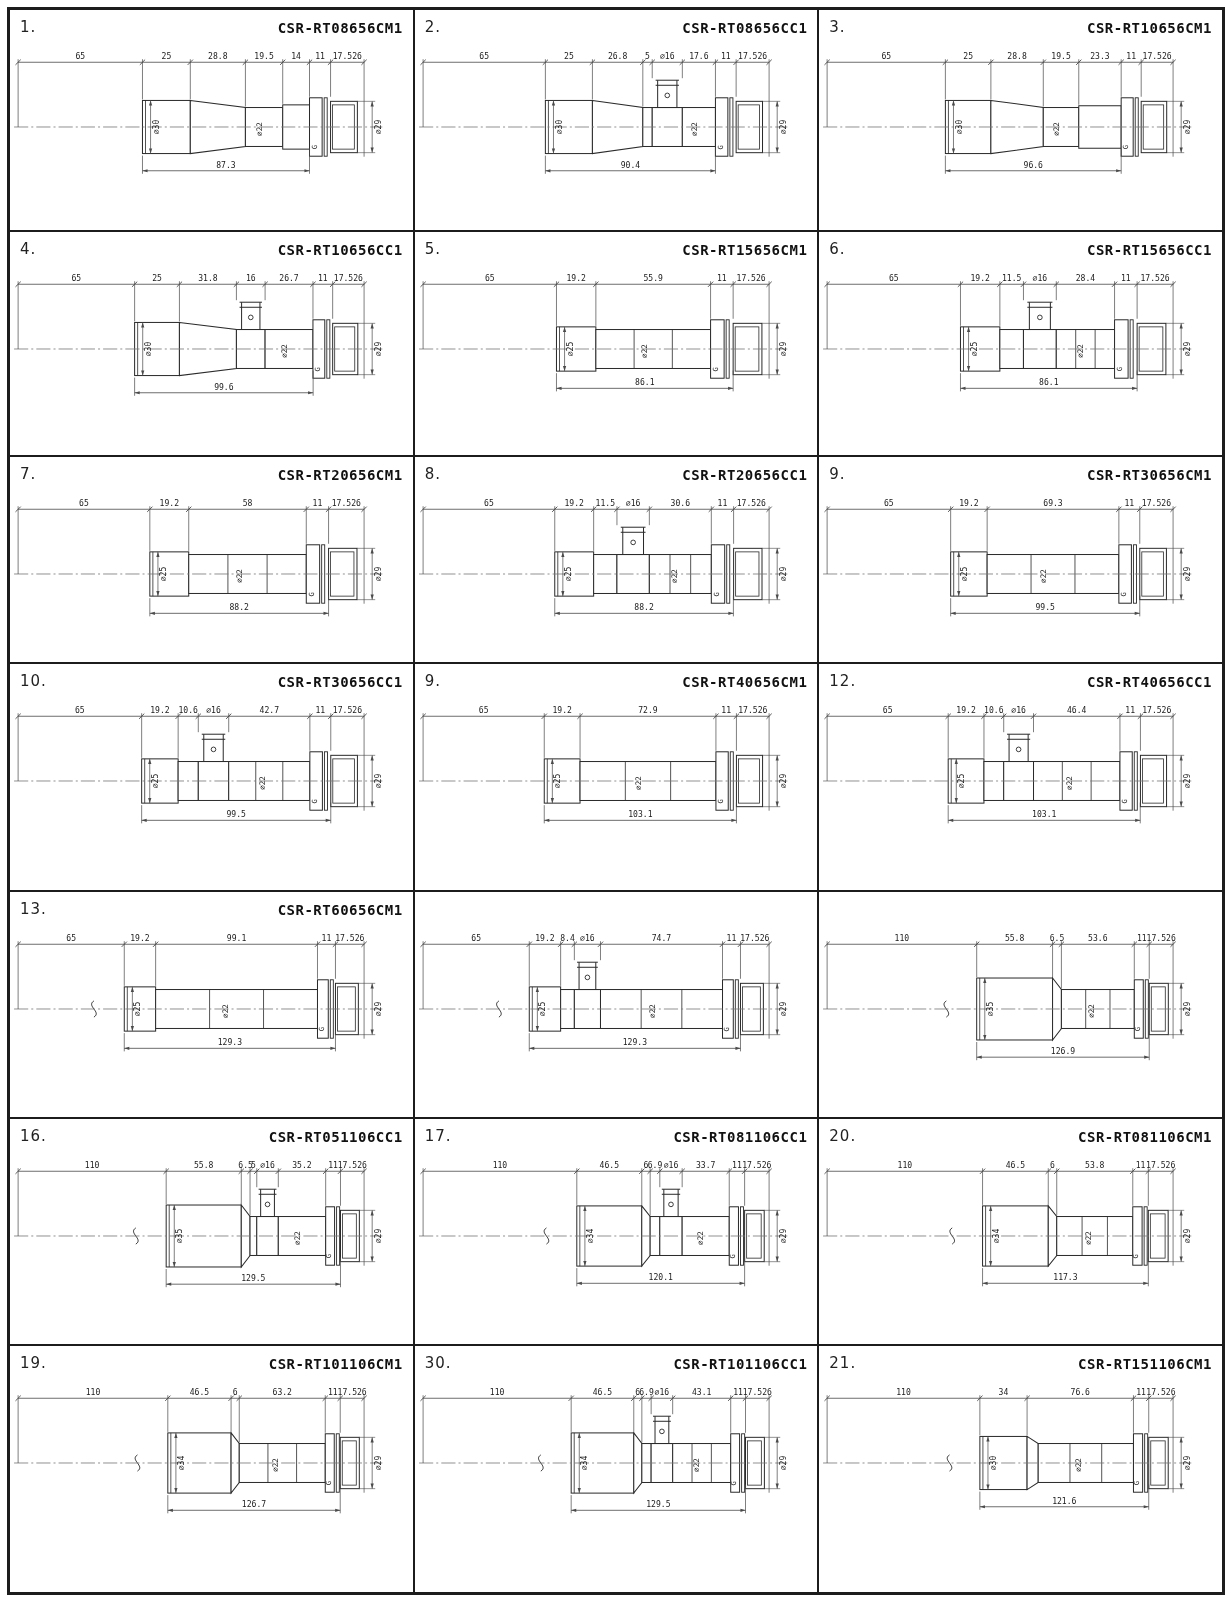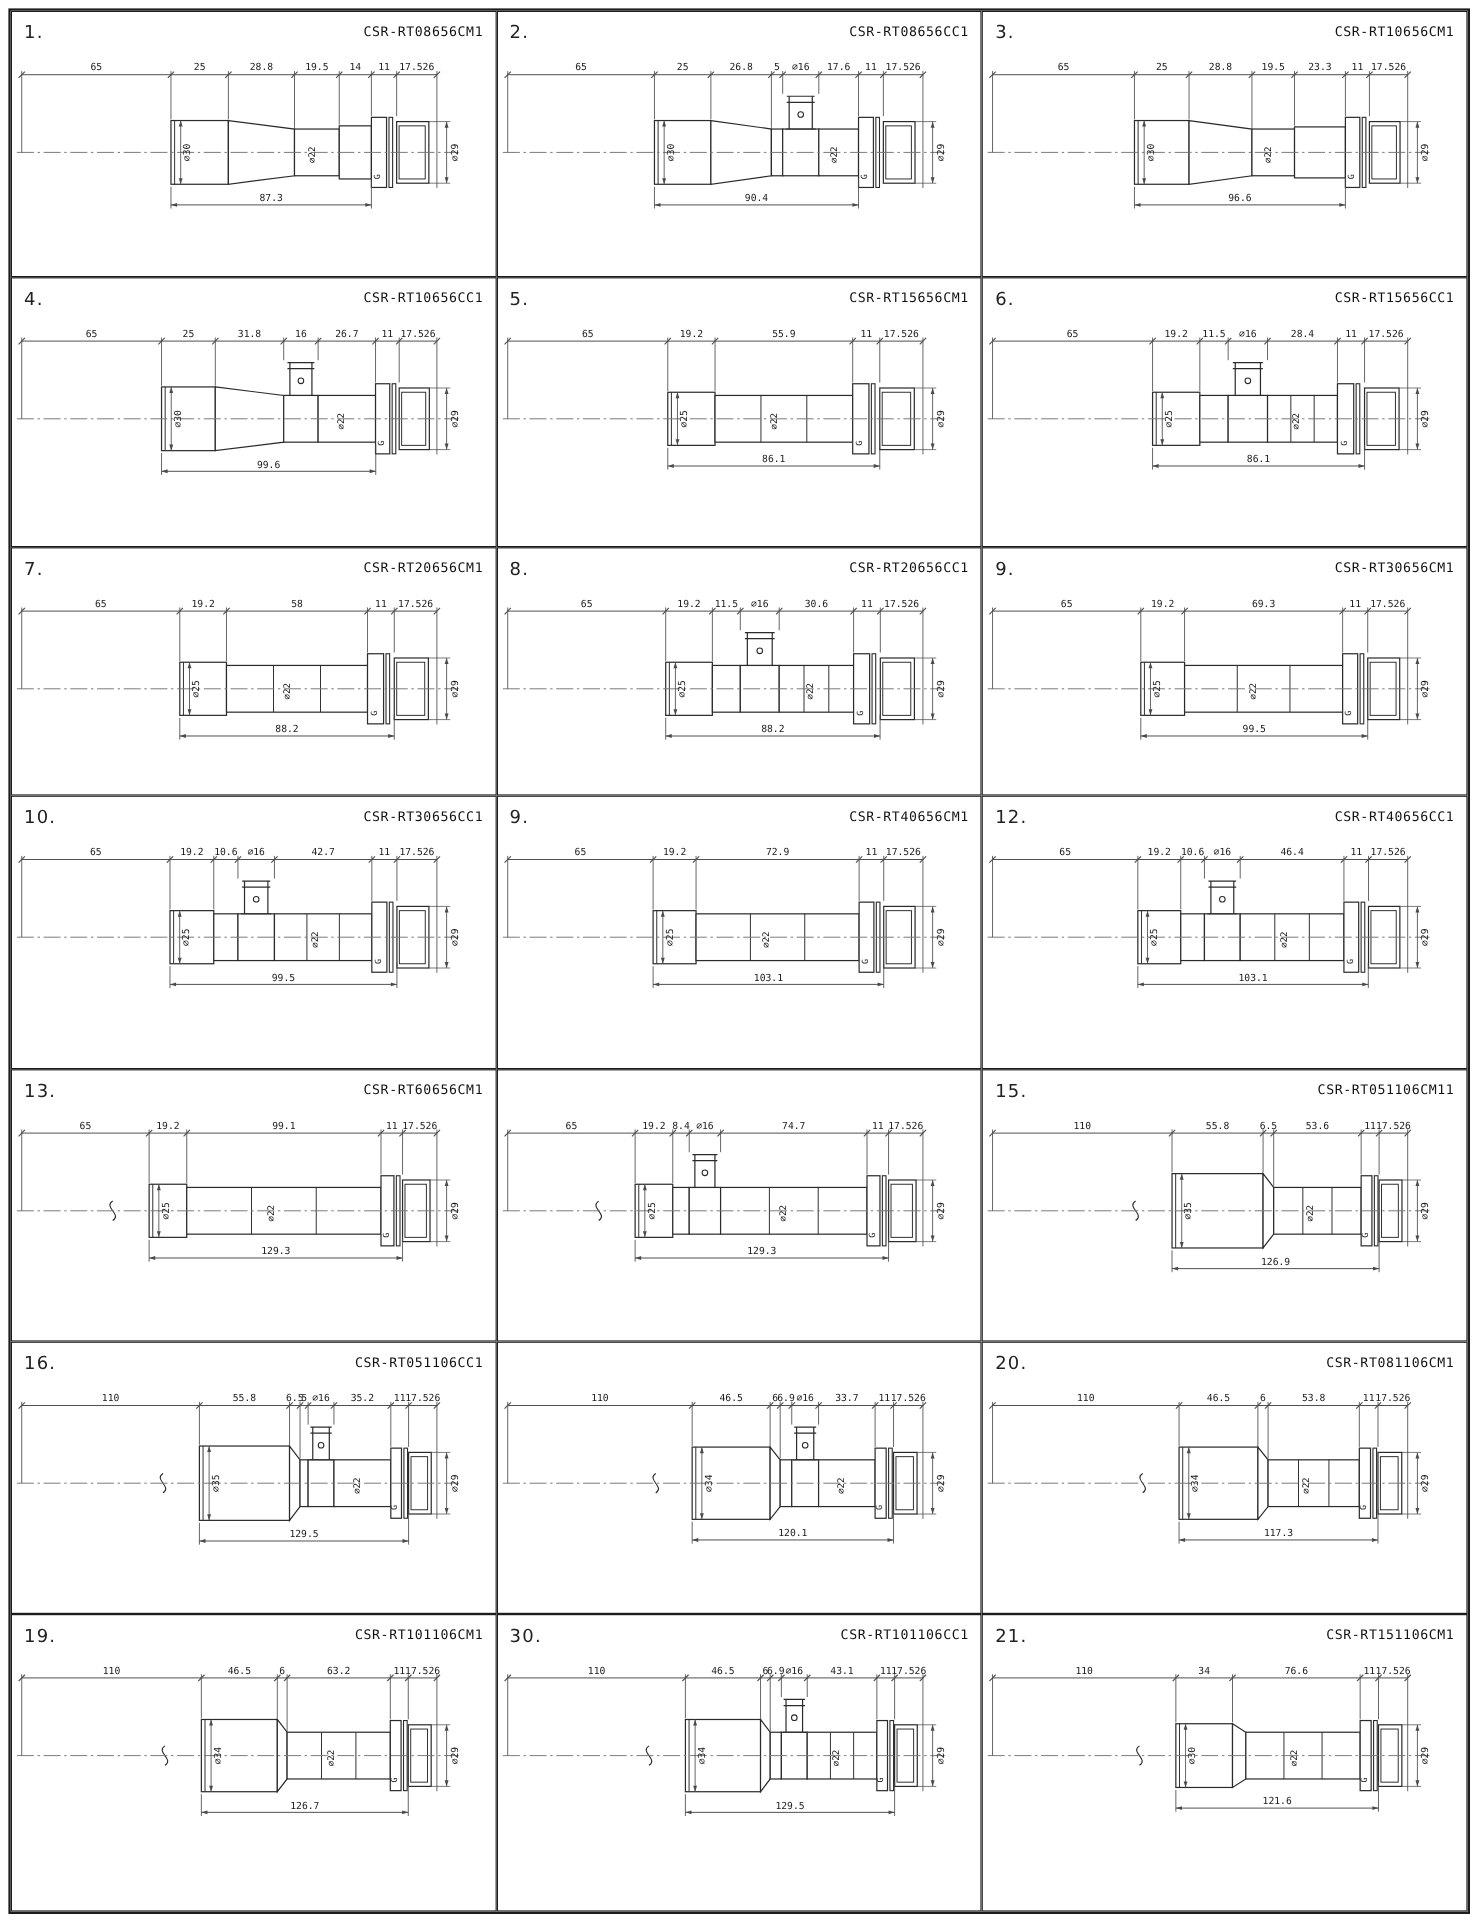--- a/index.html
+++ b/index.html
@@ -5,21 +5,21 @@
   html,body{margin:0;padding:0;background:#fff;}
   body{width:1229px;height:1600px;position:relative;font-family:"DejaVu Sans",sans-serif;color:#1a1a1a;}
   #grid{position:absolute;left:7px;top:7px;width:1214px;
         display:grid;grid-template-columns:1fr 1fr 1fr;
         grid-template-rows:222px 225px 207px 228px 227px 227px 248px;
         border:2px solid #1c1c1c;background:#fff;}
   .cell{position:relative;border:1px solid #1c1c1c;overflow:hidden;background:#fff;}
   .cell-head{position:absolute;left:0;top:0;right:0;height:26px;z-index:2;}
   .num{position:absolute;left:10px;top:8px;font-size:15px;letter-spacing:1px;color:#222;}
   .title{position:absolute;right:10px;top:10px;font-family:"DejaVu Sans Mono","Liberation Mono",monospace;
-         font-size:11px;letter-spacing:0.5px;color:#111;font-weight:normal;}
+         font-size:14px;letter-spacing:0.5px;color:#111;font-weight:bold;}
   svg.draw{display:block;width:100%;margin-top:30px;}
   text{font-family:"DejaVu Sans Mono","Liberation Mono",monospace;fill:#1a1a1a;}
 </style>
 </head>
 <body>
 
 <div id="grid">
   <div class="cell">
     <div class="cell-head">
       <span class="num">1.</span>
@@ -948,24 +948,20 @@
           <polygon points="112.94462436150424,124.875 117.94462436150424,123.275 117.94462436150424,126.475" fill="#4a4a4a"></polygon>
           <polygon points="321.7037002067735,124.875 316.7037002067735,123.275 316.7037002067735,126.475" fill="#4a4a4a"></polygon>
           <line x1="112.94462436150424" y1="109.875" x2="112.94462436150424" y2="127.875" stroke="#4a4a4a" stroke-width="0.7"></line>
           <line x1="321.7037002067735" y1="107.25" x2="321.7037002067735" y2="127.875" stroke="#4a4a4a" stroke-width="0.7"></line>
           <text x="217.32416228413885" y="121.875" font-size="8" text-anchor="middle">129.3</text>
         </g>
       </svg>
   </div>
 
   <div class="cell">
-    <div class="cell-head">
-      <span class="num">15.</span>
-      <span class="title">CSR-RT051106CM11</span>
-    </div>
     <svg class="draw" viewBox="0 0 398 152" xmlns="http://www.w3.org/2000/svg">
         <g>
           <rect x="155.86224678295457" y="55.375" width="75.00648518626241" height="61.25" fill="#fff" stroke="#2b2b2b" stroke-width="1"></rect>
           <polygon points="230.86873196921698,55.375 239.6060465518461,66.75 239.6060465518461,105.25 230.86873196921698,116.625" fill="#fff" stroke="#2b2b2b" stroke-width="1"></polygon>
           <rect x="239.6060465518461" y="66.75" width="72.04924025060332" height="38.5" fill="#fff" stroke="#2b2b2b" stroke-width="1"></rect>
           <line x1="263.6224599687139" y1="66.75" x2="263.6224599687139" y2="105.25" stroke="#2b2b2b" stroke-width="0.8"></line>
           <line x1="287.63887338558163" y1="66.75" x2="287.63887338558163" y2="105.25" stroke="#2b2b2b" stroke-width="0.8"></line>
           <line x1="158.86224678295457" y1="55.375" x2="158.86224678295457" y2="116.625" stroke="#2b2b2b" stroke-width="0.8"></line>
           <rect x="311.65528680244944" y="57.125" width="8.871734806977281" height="57.75" fill="#fff" stroke="#2b2b2b" stroke-width="1"></rect>
           <rect x="322.5270216094267" y="57.125" width="3" height="57.75" fill="#fff" stroke="#2b2b2b" stroke-width="0.9"></rect>
@@ -1088,20 +1084,24 @@
           <polygon points="154.36651544979884,133.625 159.36651544979884,132.025 159.36651544979884,135.225" fill="#4a4a4a"></polygon>
           <polygon points="326.67982227478933,133.625 321.67982227478933,132.025 321.67982227478933,135.225" fill="#4a4a4a"></polygon>
           <line x1="154.36651544979884" y1="118.625" x2="154.36651544979884" y2="136.625" stroke="#4a4a4a" stroke-width="0.7"></line>
           <line x1="326.67982227478933" y1="107.25" x2="326.67982227478933" y2="136.625" stroke="#4a4a4a" stroke-width="0.7"></line>
           <text x="240.52316886229409" y="130.625" font-size="8" text-anchor="middle">129.5</text>
         </g>
       </svg>
   </div>
 
   <div class="cell">
+    <div class="cell-head">
+      <span class="num">17.</span>
+      <span class="title">CSR-RT081106CC1</span>
+    </div>
     <svg class="draw" viewBox="0 0 398 152" xmlns="http://www.w3.org/2000/svg">
         <g>
           <rect x="159.9226575561532" y="56.25" width="64.22185069419204" height="59.5" fill="#fff" stroke="#2b2b2b" stroke-width="1"></rect>
           <polygon points="224.14450825034527,56.25 232.43119866249907,66.75 232.43119866249907,105.25 224.14450825034527,115.75" fill="#fff" stroke="#2b2b2b" stroke-width="1"></polygon>
           <rect x="232.43119866249907" y="66.75" width="9.529693973976883" height="38.5" fill="#fff" stroke="#2b2b2b" stroke-width="1"></rect>
           <rect x="241.96089263647596" y="66.75" width="22.09784109907683" height="38.5" fill="#fff" stroke="#2b2b2b" stroke-width="1"></rect>
           <rect x="264.0587337355528" y="66.75" width="46.54357781493058" height="38.5" fill="#fff" stroke="#2b2b2b" stroke-width="1"></rect>
           <line x1="162.9226575561532" y1="56.25" x2="162.9226575561532" y2="115.75" stroke="#2b2b2b" stroke-width="0.8"></line>
           <line x1="245.9385040343098" y1="66.75" x2="245.9385040343098" y2="39.75" stroke="#2b2b2b" stroke-width="1"></line>
           <line x1="260.08112233771897" y1="66.75" x2="260.08112233771897" y2="39.75" stroke="#2b2b2b" stroke-width="1"></line>

